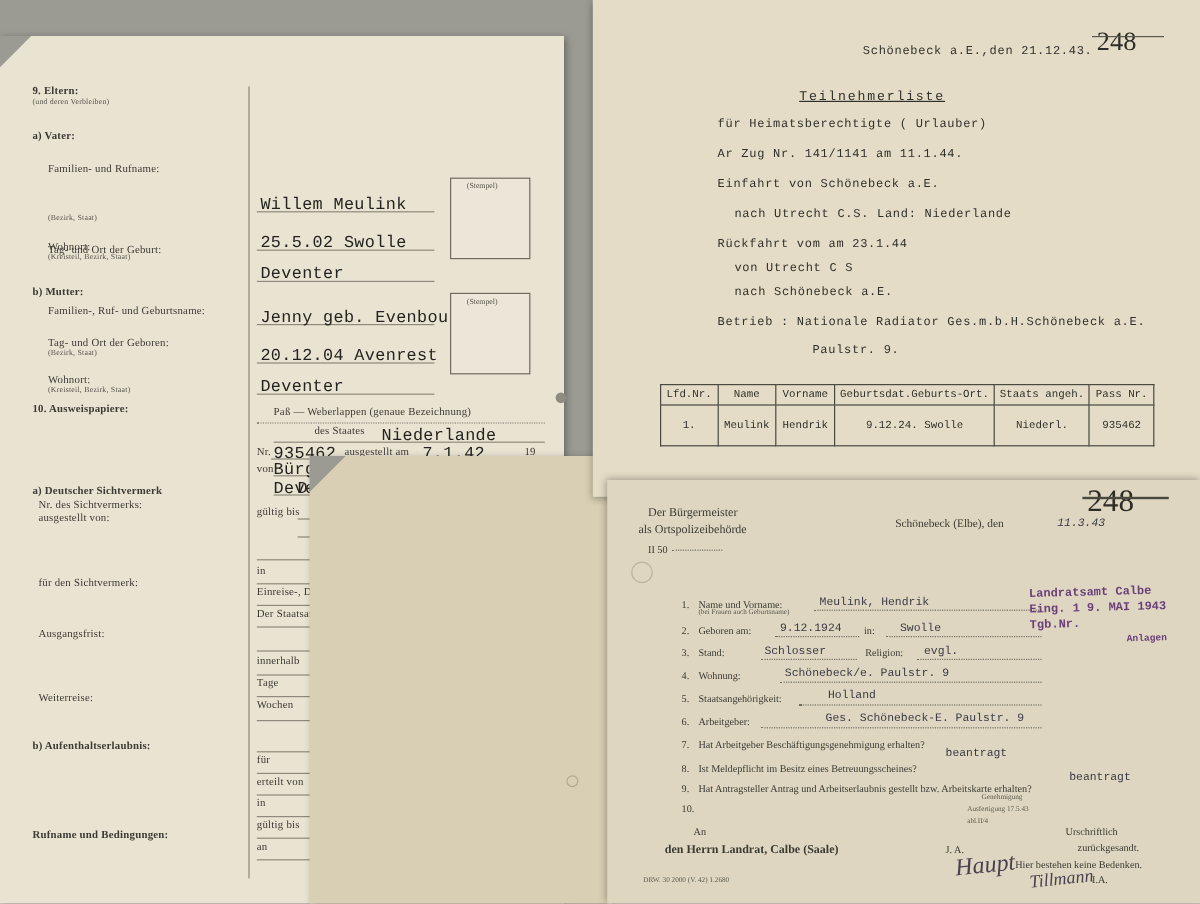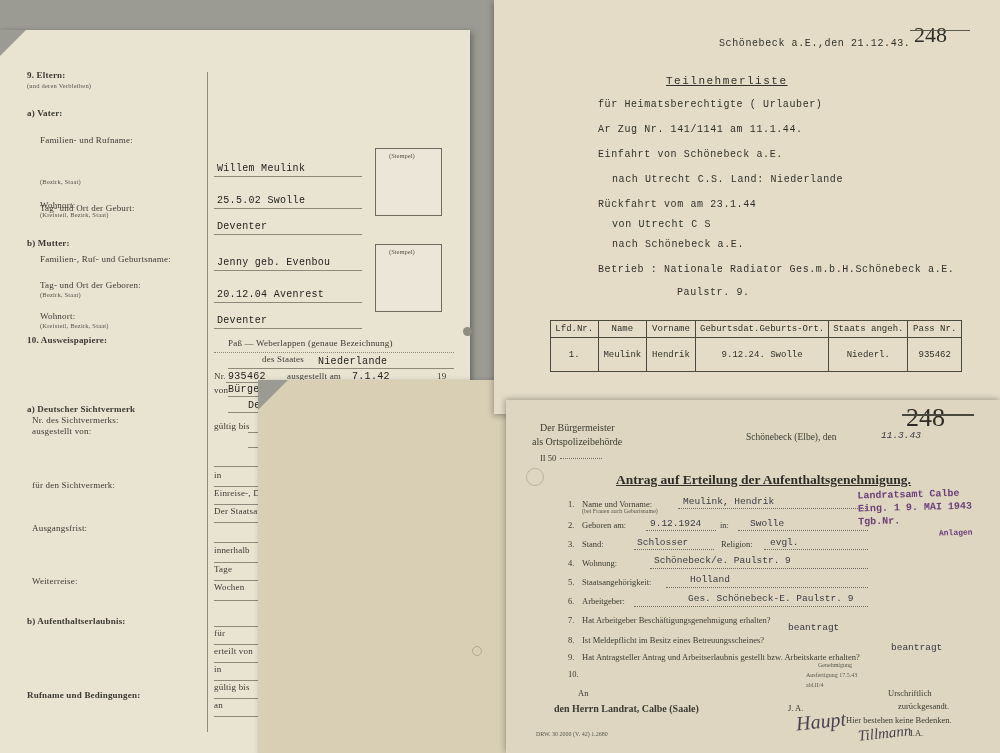--- a/index.html
+++ b/index.html
@@ -22,21 +22,21 @@
     position:absolute;left:0;top:0;width:0;height:0;
     border-left:26px solid #9b9b93;border-bottom:26px solid transparent;
   }
   .formA{position:absolute;left:0;top:0;width:470px;height:723px;
     font-family:"Liberation Serif", serif;color:#3b3a33;}
   .lbl{position:absolute;font-size:9px;line-height:11px;letter-spacing:.2px;}
   .lbl.b{font-weight:bold;}
   .sm{font-size:6.5px;line-height:7.5px;color:#55534a;}
   .rule{position:absolute;border-bottom:1px solid #8d8a7c;}
   .dots{position:absolute;border-bottom:1px dotted #8d8a7c;}
-  .hw{position:absolute;font-family:"Liberation Mono", monospace;font-size:10px;
+  .hw{position:absolute;font-family:"Liberation Mono", monospace;font-size:14px;
      color:#23231f;letter-spacing:.3px;}
   .stampbox{position:absolute;border:1px solid #6e6b60;background:rgba(255,255,255,.12);}
   .boxlbl{position:absolute;font-size:6.5px;color:#55534a;}
   .punch{position:absolute;width:9px;height:9px;border-radius:50%;background:#8e8b80;}
 
   
   #sheetB{
     left:258px;top:380px;width:252px;height:373px;
     background:#d9cfb4;
     box-shadow:2px 2px 6px rgba(0,0,0,.3);
@@ -246,21 +246,20 @@
   <div class="dlbl" style="left:240px;top:32px;font-size:9.5px;">Schönebeck (Elbe), den</div>
   <div class="dhw" style="left:375px;top:30px;font-style:italic;">11.3.43</div>
   <div class="dlbl" style="left:34px;top:53px;">II 50</div>
   <div style="position:absolute;left:54px;top:58px;width:42px;border-bottom:1px dotted #6f6d61;"></div>
 
   <div class="bignum" style="left:400px;top:3px;">248</div>
   <div style="position:absolute;left:396px;top:14px;width:72px;height:2px;background:#4a4940;"></div>
 
   <div style="position:absolute;left:20px;top:68px;width:16px;height:16px;border-radius:50%;border:1px solid #bdb49b;"></div>
 
-  <div style="position:absolute;left:110px;top:72px;font-family:'Liberation Serif',serif;font-size:13.5px;font-weight:bold;color:#2f2e29;text-decoration:underline;">Antrag auf Erteilung der Aufenthaltsgenehmigung.</div>
 
   <div class="dlbl" style="left:62px;top:99px;">1.</div>
   <div class="dlbl" style="left:76px;top:99px;">Name und Vorname:</div>
   <div class="dlbl tiny" style="left:76px;top:108px;">(bei Frauen auch Geburtsname)</div>
   <div class="dhw" style="left:177px;top:96px;">Meulink,  Hendrik</div>
   <div style="position:absolute;left:172px;top:108px;width:190px;border-bottom:1px dotted #6f6d61;"></div>
 
   <div class="dlbl" style="left:62px;top:120px;">2.</div>
   <div class="dlbl" style="left:76px;top:120px;">Geboren am:</div>
   <div class="dhw" style="left:144px;top:118px;">9.12.1924</div>

